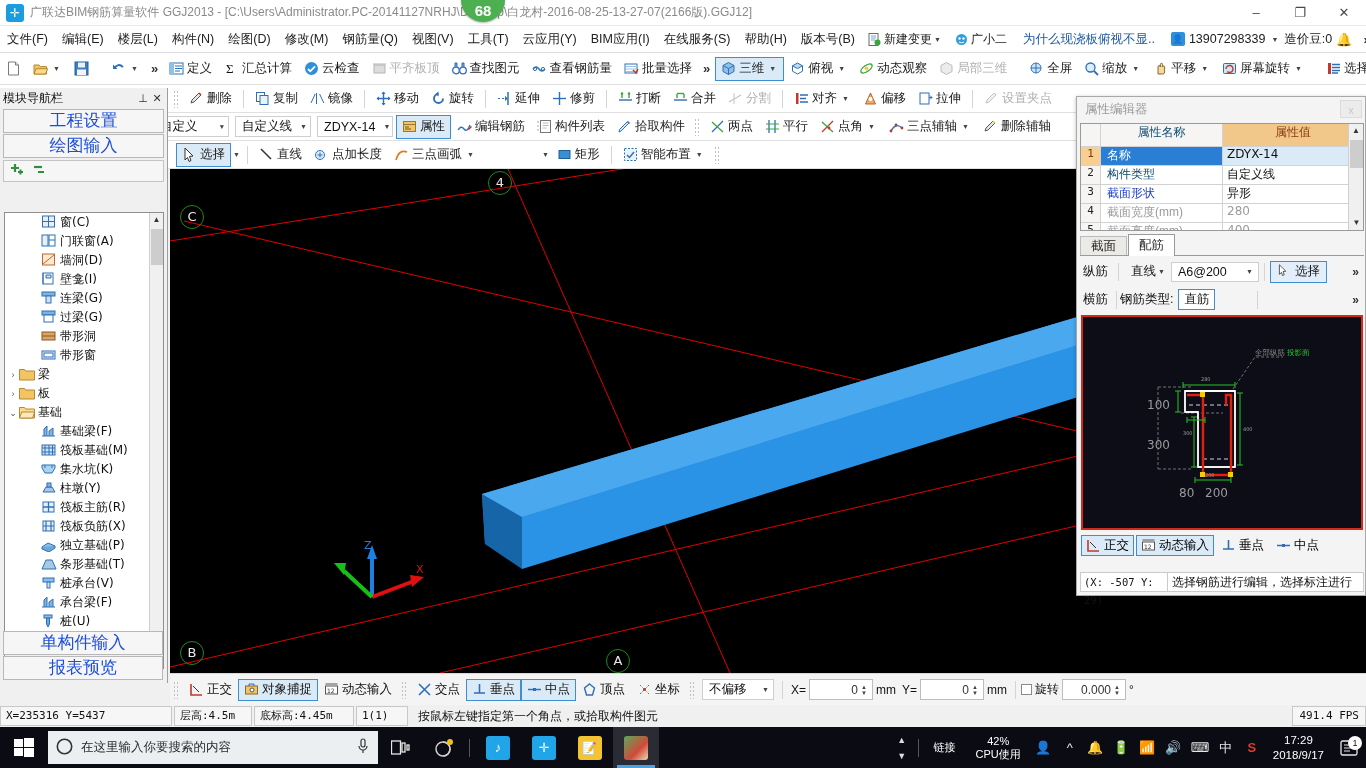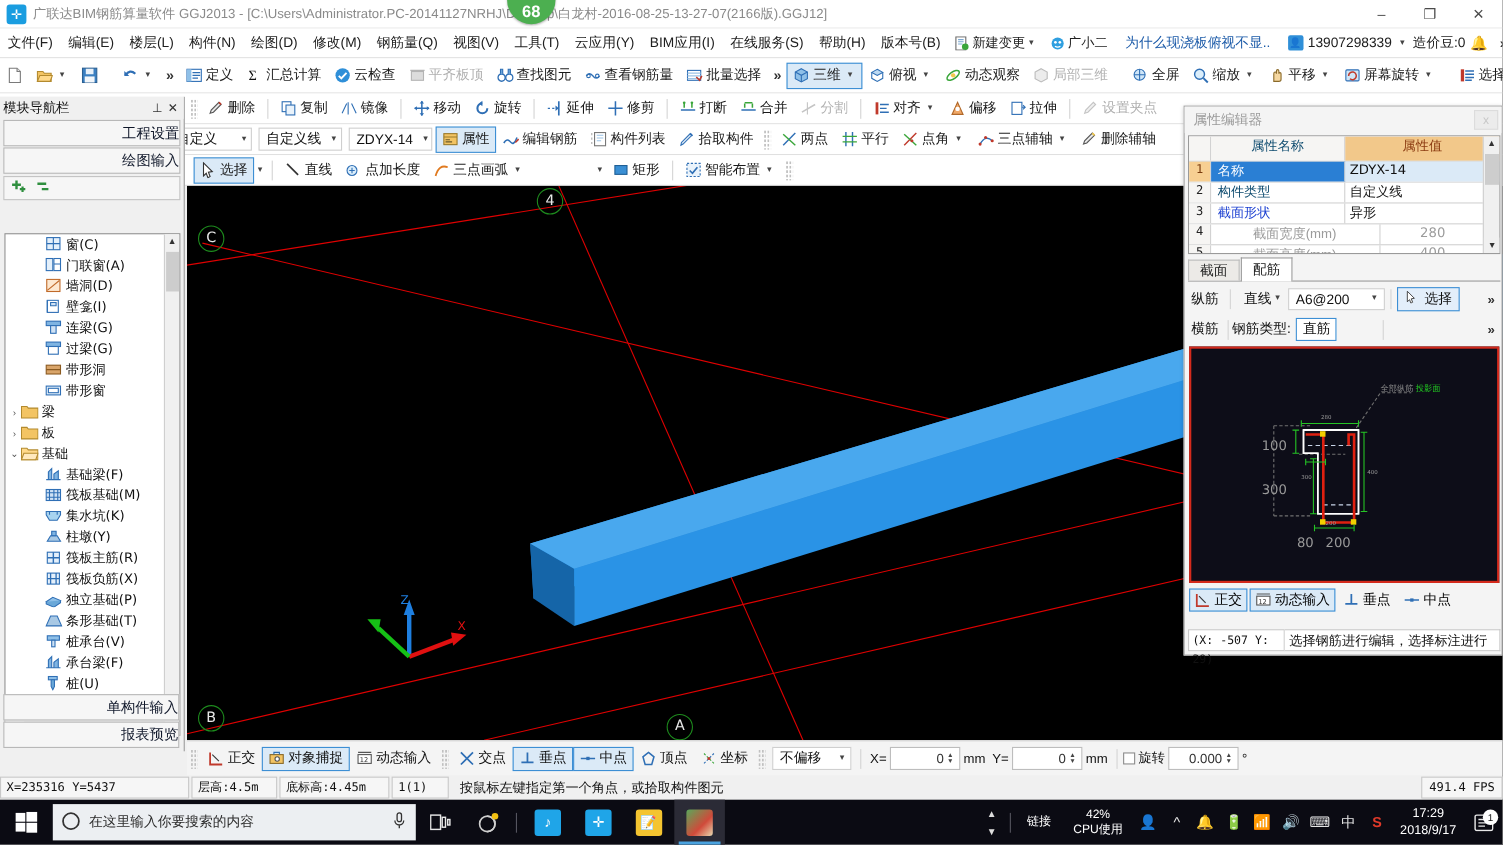--- a/index.html
+++ b/index.html
@@ -92,22 +92,22 @@
     position:absolute; left:0; top:88px; width:168px; height:595px;
     background:#f0f0f0; border-right:1px solid #9d9d9d;
   }
   .lp-header {
     height:20px; display:flex; align-items:center; padding:0 3px;
     font-size:12px; color:#111; background:#f0f0f0;
   }
   .lp-header .t { flex:1; }
   .lp-header .pin, .lp-header .x { width:14px; text-align:center; color:#333; font-size:11px; }
   .lp-bigbtn {
-    margin:1px 3px; height:24px; line-height:22px; text-align:right;
-    background:#f6f6f6; border:1px solid #b8b8b8; font-size:13px; color:#0f172a;
+    margin:1px 3px; height:24px; line-height:22px; text-align:center;
+    background:#f6f6f6; border:1px solid #b8b8b8; font-size:17px; color:#1d4ed8;
   }
   .lp-tools {
     margin:2px 3px 0 3px; height:22px; background:#f6f6f6;
     border:1px solid #c4c4c4; display:flex; align-items:center; gap:7px; padding-left:6px;
   }
   .tree {
     position:absolute; left:4px; top:124px; width:160px; height:457px;
     background:#fff; border:1px solid #8f8f8f; overflow:hidden;
   }
   .tree-inner { position:absolute; left:0; top:0; right:14px; bottom:0; overflow:hidden; }
@@ -174,21 +174,21 @@
   .gc-name { width:122px; border-right:1px solid #d2d2d2; padding-left:6px; color:#0c4a6e; }
   .gc-val { flex:1; padding-left:4px; color:#111;
             font-family:"DejaVu Sans","Liberation Sans",sans-serif; }
   .gr.head .gc-name { background:#f6f5f3; text-align:center; padding-left:0; }
   .gr.head .gc-val { background:#f2c88a; color:#8a3a10; text-align:center; padding-left:0; }
   .gr.head .gc-n { background:#f6f5f3; }
   .gr.sel .gc-n { background:#f7cf92; color:#7a3b0d; }
   .gr.sel .gc-name { background:#2a7fd4; color:#fff; }
   .gr.sel .gc-val { background:#dbeaf7; }
   .gr .blue { color:#1b3fd1; }
-  .gr .gray { color:#9b9b9b;margin-left:32px; }
+  .gr .gray { color:#9b9b9b; }
   .grid-sb { position:absolute; right:0; top:0; width:15px; bottom:0;
              background:#f0f0f0; border-left:1px solid #cfcfcf; }
 
   .tabs { position:absolute; left:3px; top:137px; width:284px; height:22px;
           display:flex; align-items:flex-end; border-bottom:1px solid #9a9a9a; }
   .tab { height:19px; padding:0 10px; line-height:19px; font-size:12.5px;
          border:1px solid #bcbcbc; border-bottom:none; background:#eceae7; color:#222; margin-right:1px; }
   .tab.on { height:22px; line-height:21px; background:#fff; border-color:#9a9a9a;
             position:relative; top:1px; }
 

